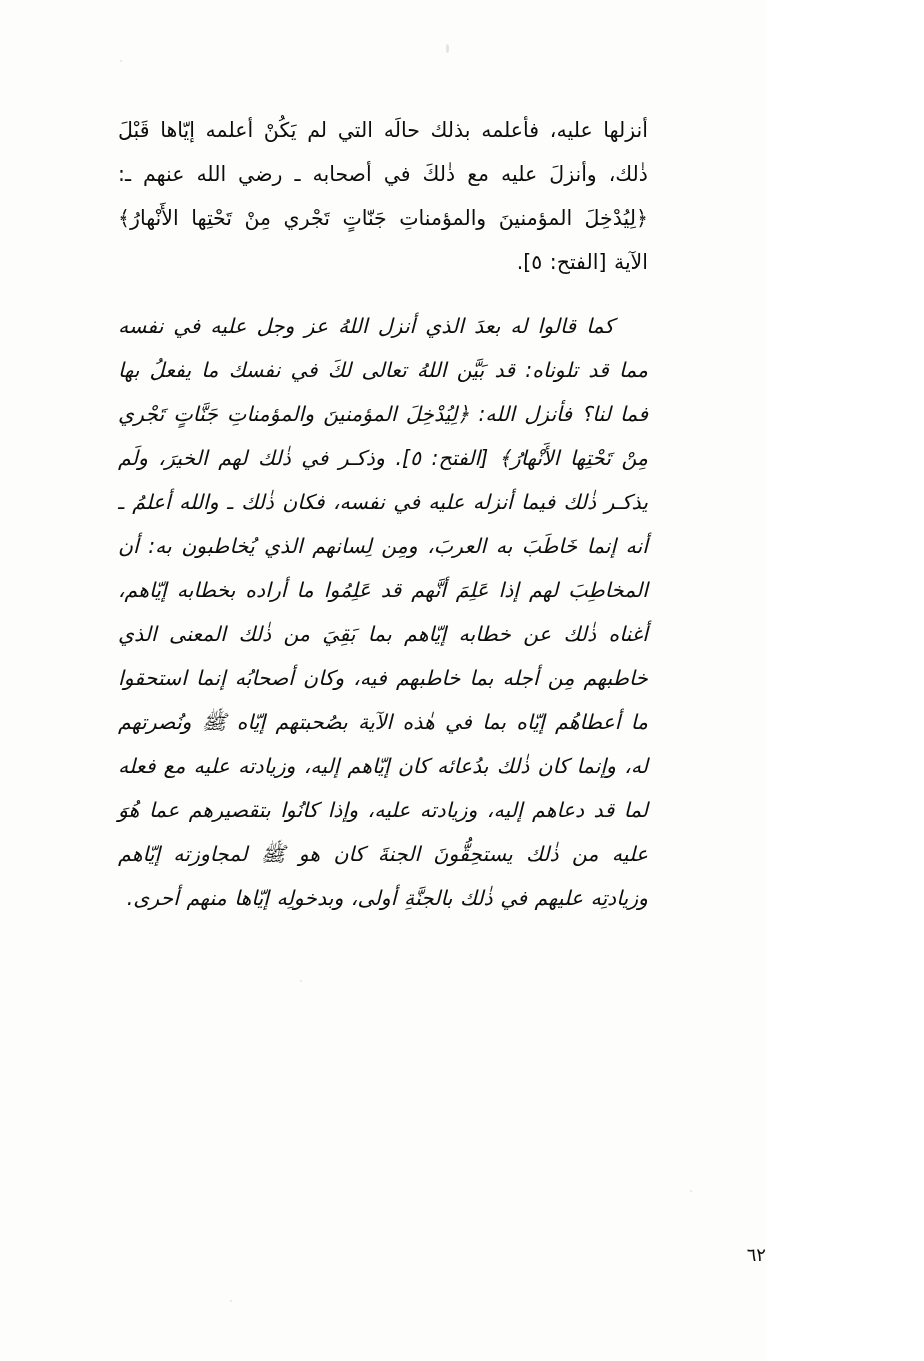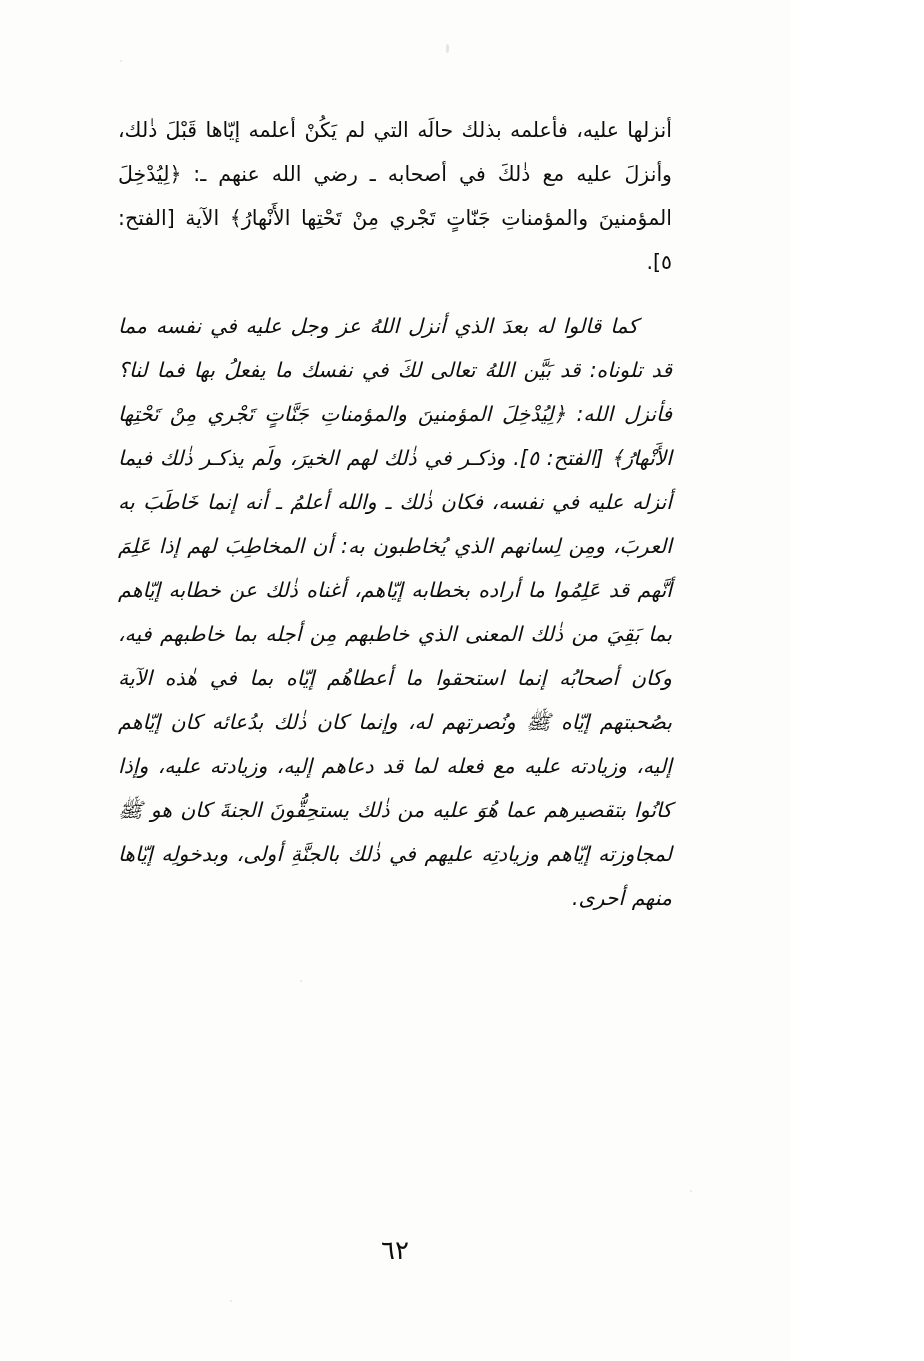--- a/index.html
+++ b/index.html
@@ -15,21 +15,20 @@
     color: #0d0d0d;
     overflow: hidden;
   }
   .page {
     position: absolute;
     top: 0;
     left: 0;
     width: 766px;
     height: 1361px;
     background: #fdfdfc;
-    padding-left: 24px;
   }
   .text-block {
     position: absolute;
     top: 108px;
     right: 118px;
     left: 118px;
     direction: rtl;
     text-align: justify;
     text-justify: inter-word;
   }
@@ -46,22 +45,22 @@
     font-style: italic;
   }
   .para.last-right {
     text-align-last: right;
   }
   .page-number {
     position: absolute;
     bottom: 96px;
     left: 0;
     right: 0;
-    text-align: center;
-    font-size: 26px;
+    text-align: right;
+    font-size: 18px;
     letter-spacing: 1px;
   }
   .speckle {
     position: absolute;
     background: #cfcfcb;
     border-radius: 50%;
     opacity: 0.55;
   }
 </style>
 </head>

